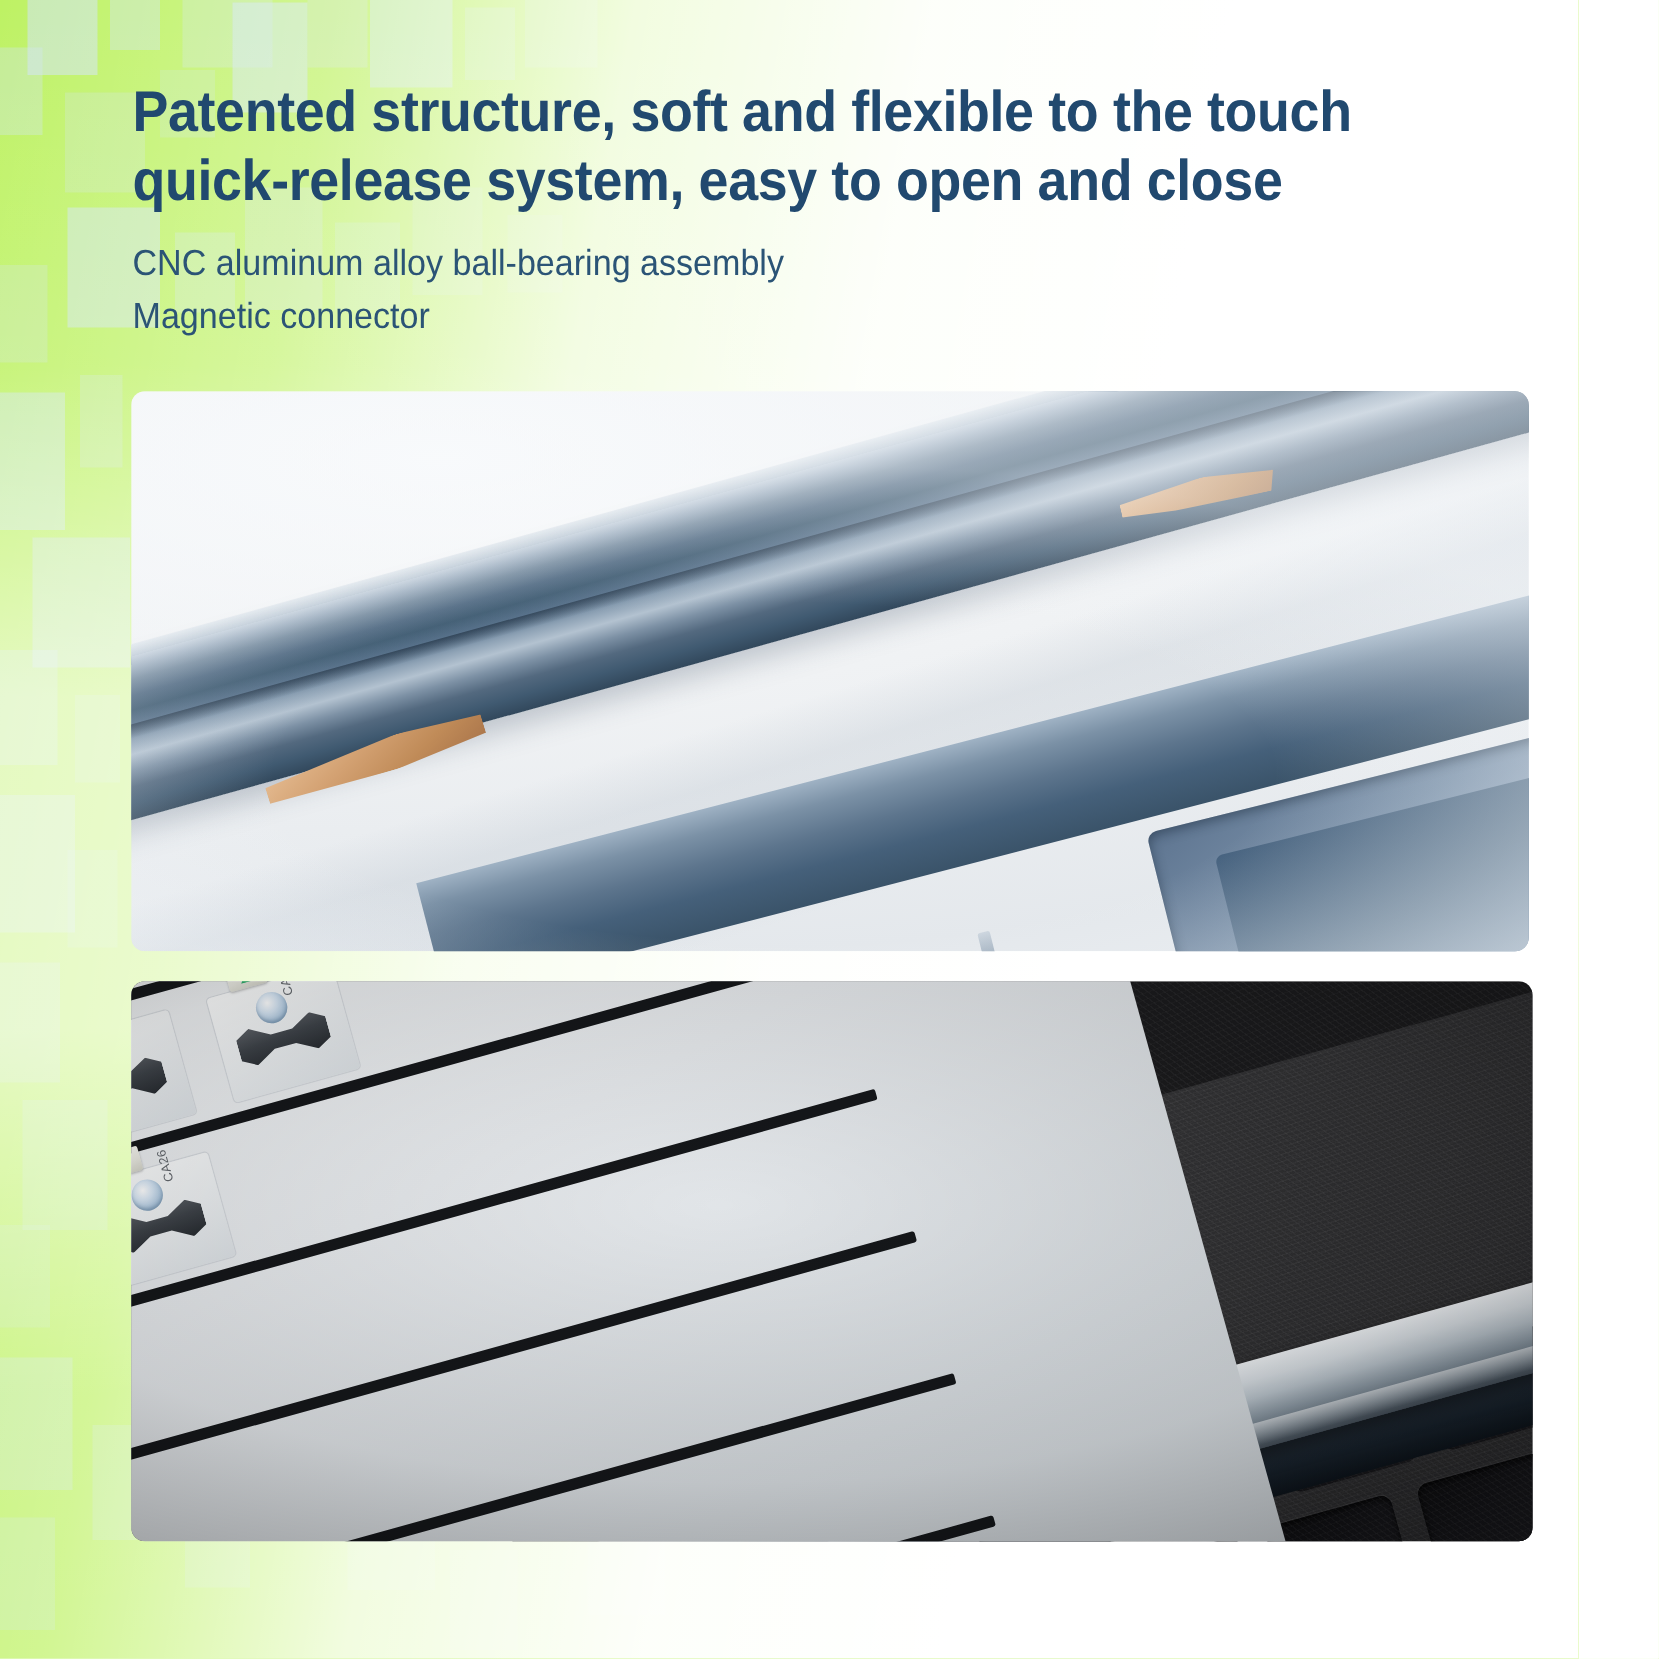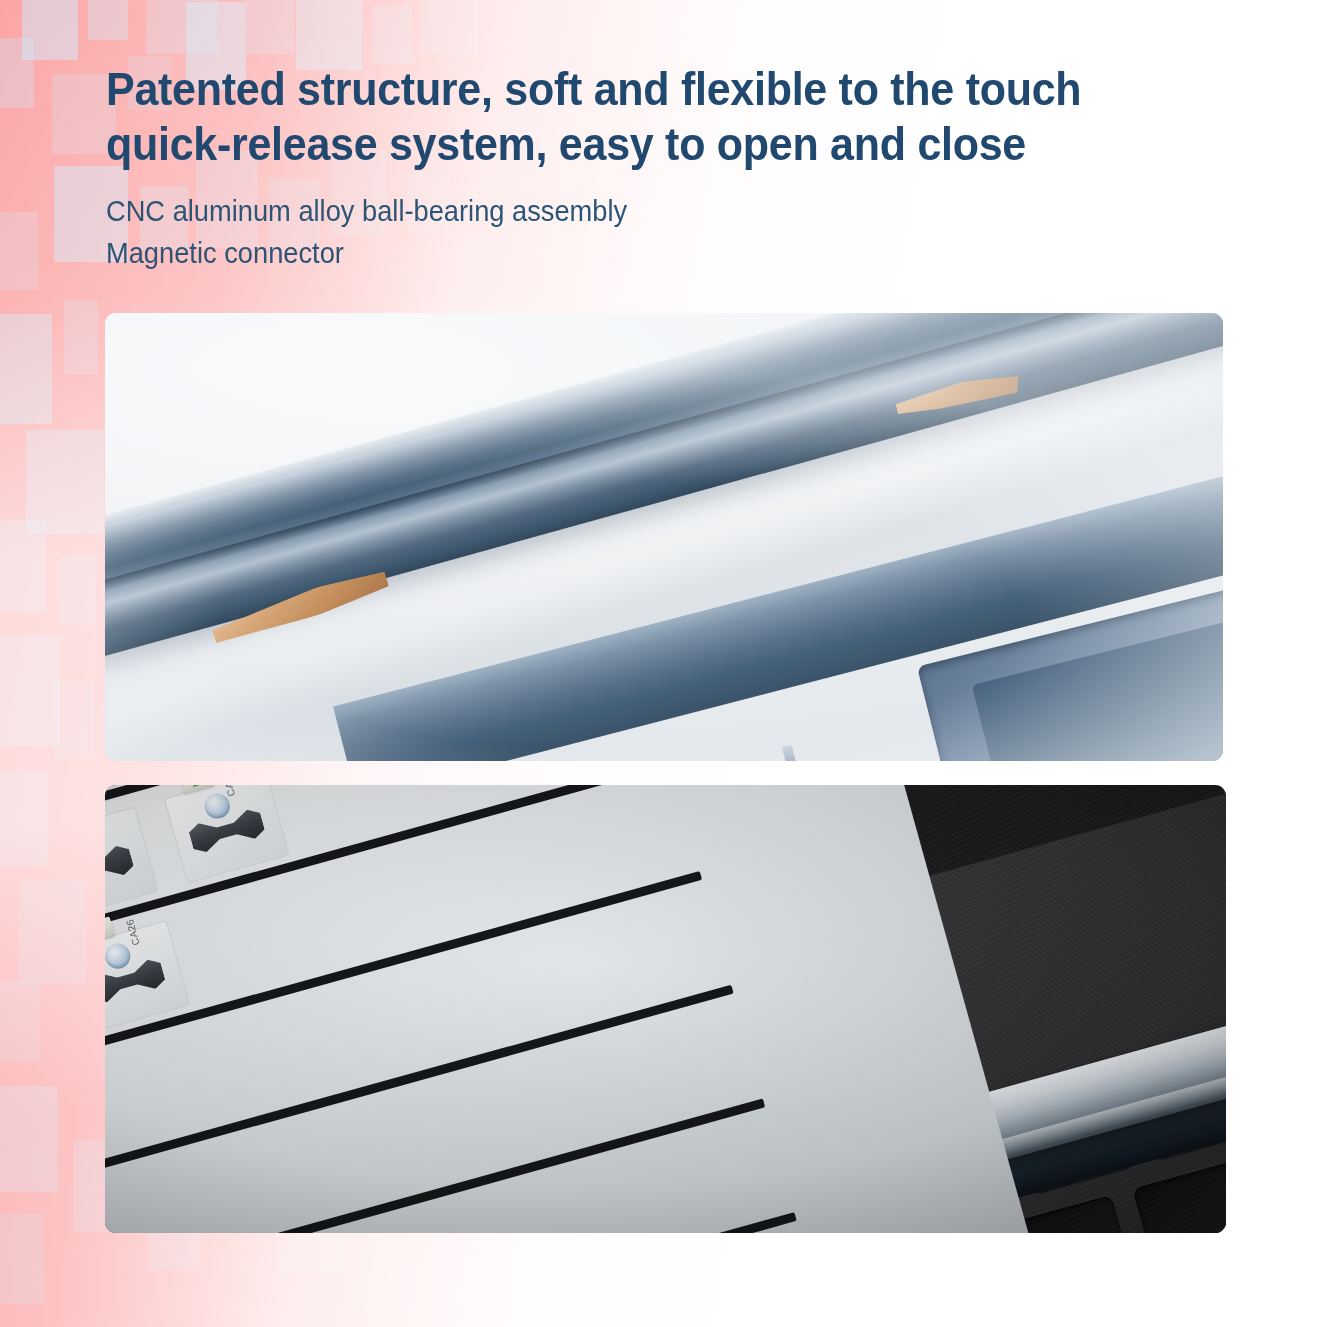--- a/index.html
+++ b/index.html
@@ -9,21 +9,21 @@
     height: 1327px;
     overflow: hidden;
     background: #ffffff;
     font-family: "Liberation Sans", sans-serif;
   }
 
   #page {
     position: relative;
     width: 1263px;
     height: 1327px;
-    background: #fca5a5;
+    background: #bef264;
     overflow: hidden;
   }
 
   
   #bg-pattern {
     position: absolute;
     inset: 0;
     overflow: hidden;
     pointer-events: none;
   }

